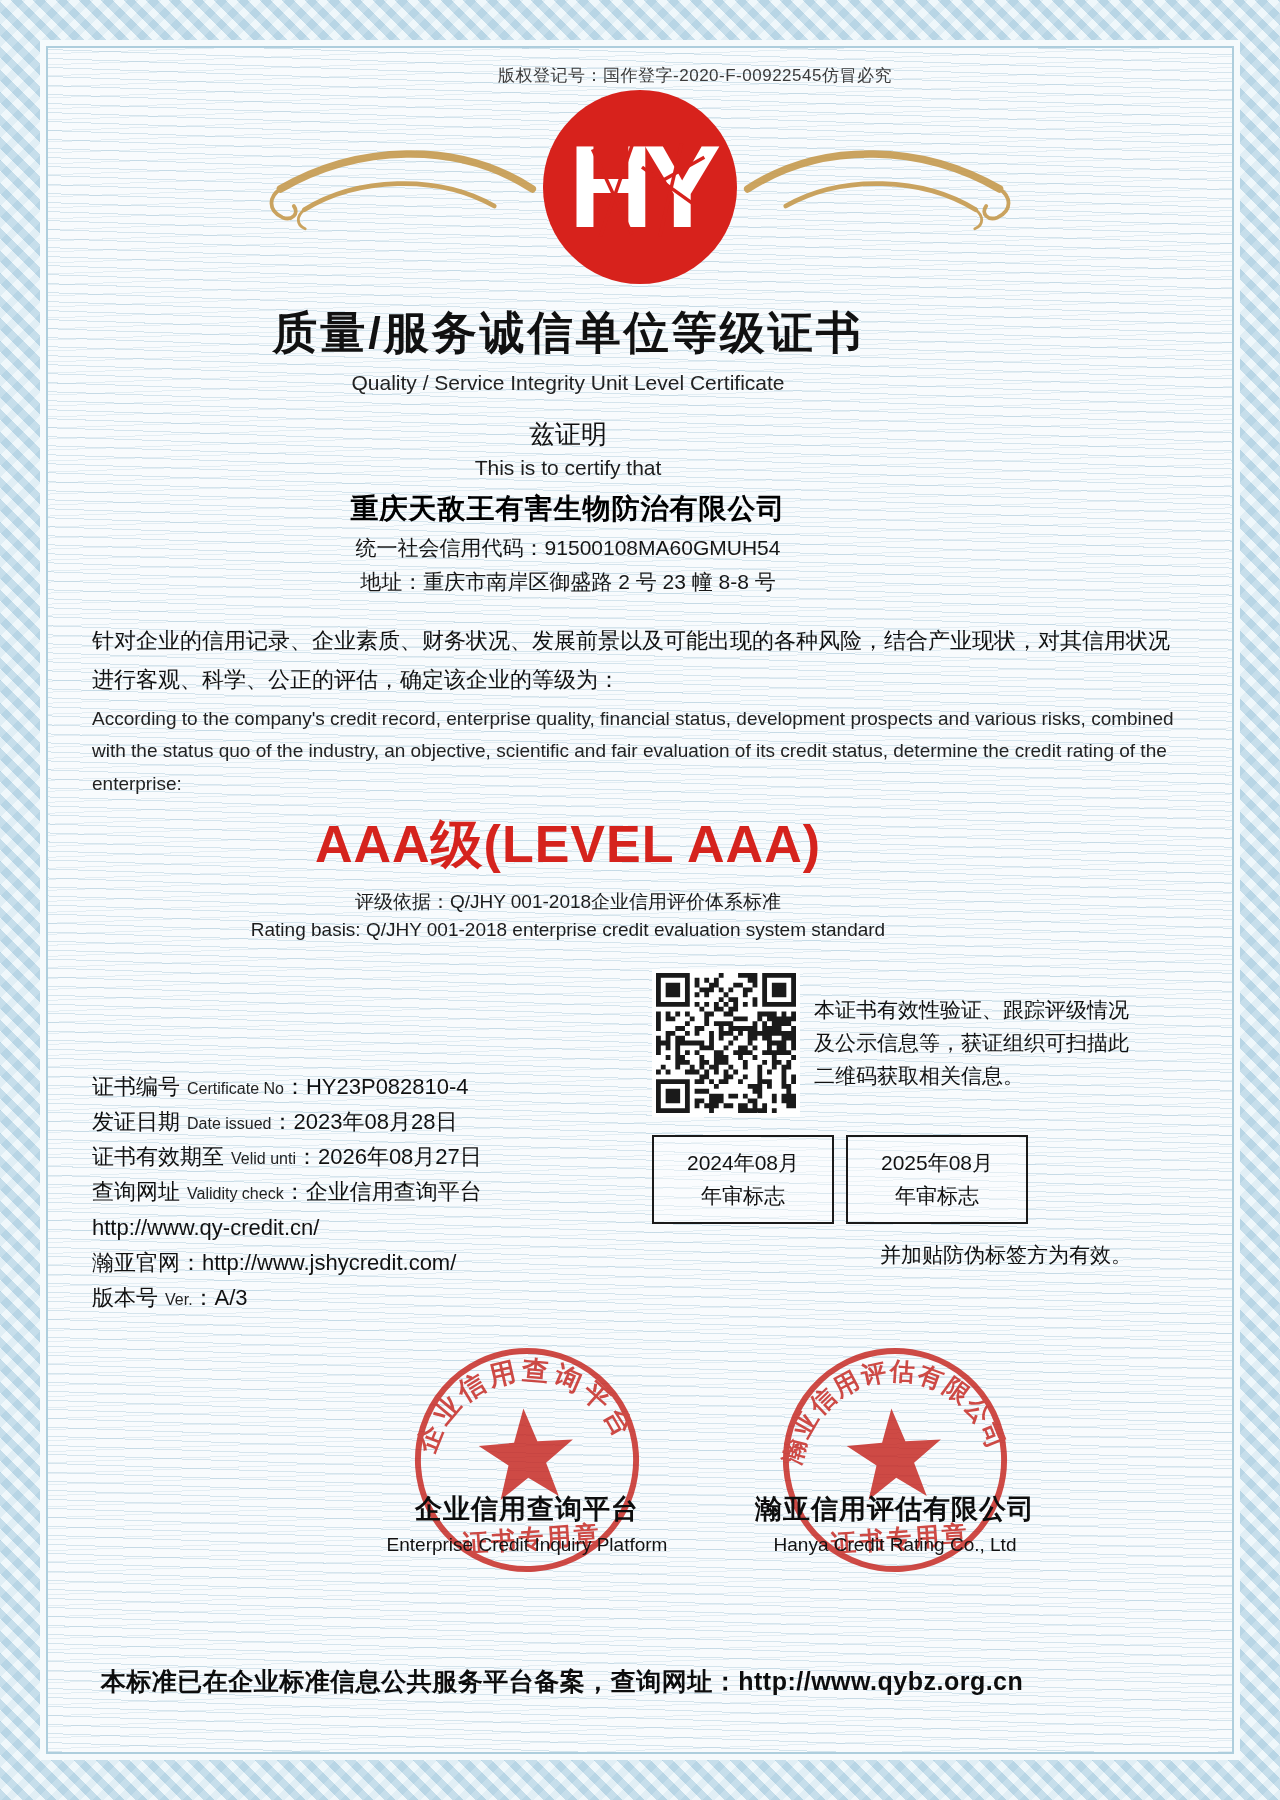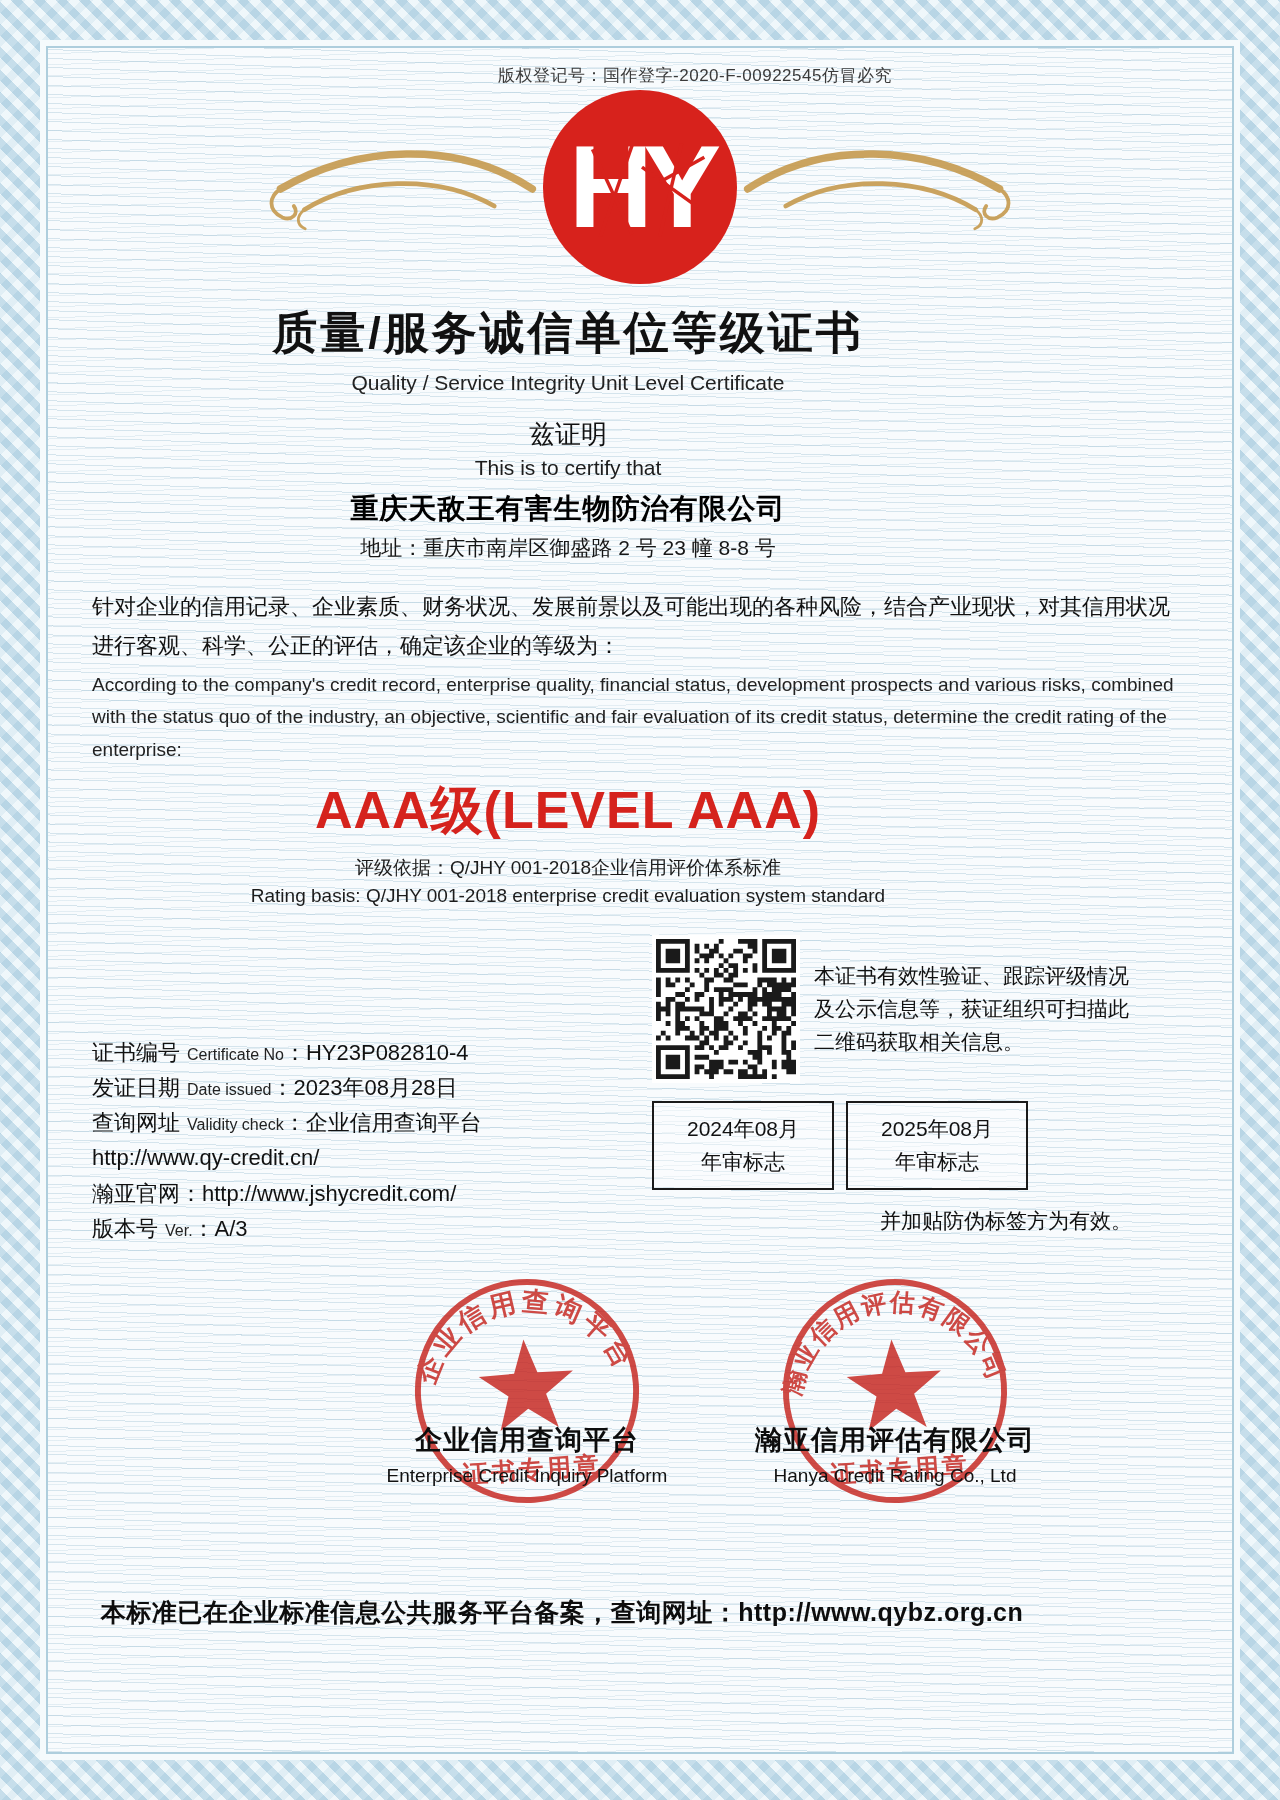--- a/index.html
+++ b/index.html
@@ -110,37 +110,41 @@
       </svg>
     </div>
 
     <div class="title-zh cshift">质量/服务诚信单位等级证书</div>
     <div class="title-en cshift">Quality / Service Integrity Unit Level Certificate</div>
 
     <div class="certify-zh cshift">兹证明</div>
     <div class="certify-en cshift">This is to certify that</div>
 
     <div class="company-name cshift">重庆天敌王有害生物防治有限公司</div>
+    <div class="company-line cshift">统一社会信用代码：91500108MA60GMUH54</div>
     <div class="company-line cshift">地址：重庆市南岸区御盛路 2 号 23 幢 8-8 号</div>
 
     <div class="eval-zh">针对企业的信用记录、企业素质、财务状况、发展前景以及可能出现的各种风险，结合产业现状，对其信用状况进行客观、科学、公正的评估，确定该企业的等级为：</div>
     <div class="eval-en">According to the company's credit record, enterprise quality, financial status, development prospects and various risks, combined with the status quo of the industry, an objective, scientific and fair evaluation of its credit status, determine the credit rating of the enterprise:</div>
 
     <div class="aaa cshift">AAA级(LEVEL AAA)</div>
     <div class="basis-zh cshift">评级依据：Q/JHY 001-2018企业信用评价体系标准</div>
     <div class="basis-en cshift">Rating basis: Q/JHY 001-2018 enterprise credit evaluation system standard</div>
 
     <div class="info-row">
 
       <div class="info-left">
         <div class="ci-line">
           <span>证书编号</span><span class="ci-en">Certificate No</span><span>：HY23P082810-4</span>
         </div>
         <div class="ci-line">
           <span>发证日期</span><span class="ci-en">Date issued</span><span>：2023年08月28日</span>
+        </div>
+        <div class="ci-line">
+          <span>证书有效期至</span><span class="ci-en">Velid unti</span><span>：2026年08月27日</span>
         </div>
         <div class="ci-line">
           <span>查询网址</span><span class="ci-en">Validity check</span><span>：企业信用查询平台</span>
         </div>
         <div class="ci-line">
           <span>http://www.qy-credit.cn/</span>
         </div>
         <div class="ci-line">
           <span>瀚亚官网：http://www.jshycredit.com/</span>
         </div>

